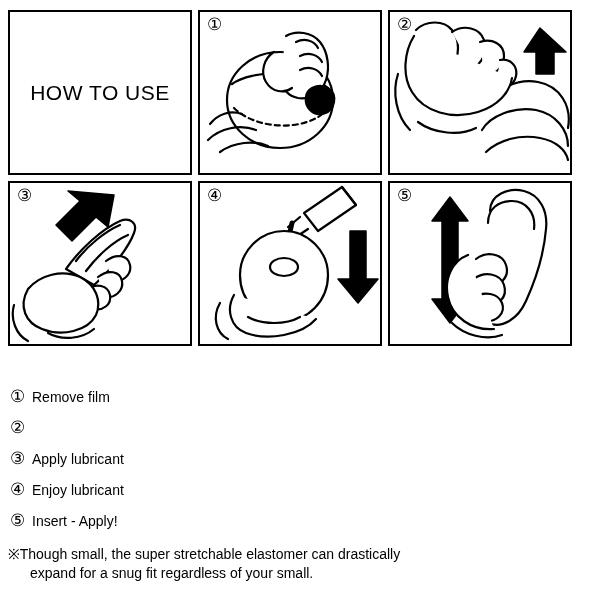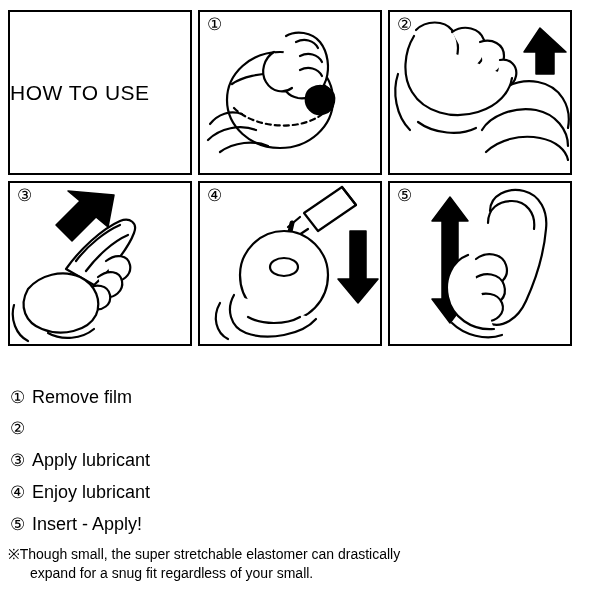--- a/index.html
+++ b/index.html
@@ -44,20 +44,21 @@
     position: absolute;
     left: 7px;
     top: 4px;
     font-size: 17px;
     line-height: 1;
     z-index: 5;
   }
   .title-panel {
     display: flex;
     align-items: center;
+    justify-content: center;
   }
   .title-text {
     font-size: 21px;
     letter-spacing: 0.5px;
   }
   .panel svg { display: block; }
 
   
   .captions {
     position: absolute;
@@ -71,21 +72,21 @@
     font-size: 18px;
     line-height: 1.0;
     margin-bottom: 14px;
   }
   .cap-mark {
     width: 22px;
     flex: 0 0 22px;
     font-size: 17px;
   }
   .cap-text {
-    font-size: 18px;
+    font-size: 14px;
   }
   .note {
     position: absolute;
     left: 8px;
     top: 545px;
     width: 586px;
     font-size: 14px;
     line-height: 1.35;
   }
   .note-line2 {

